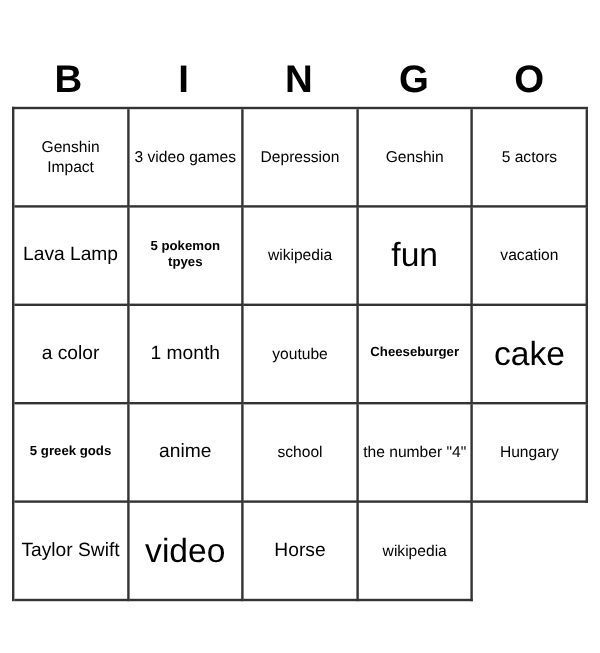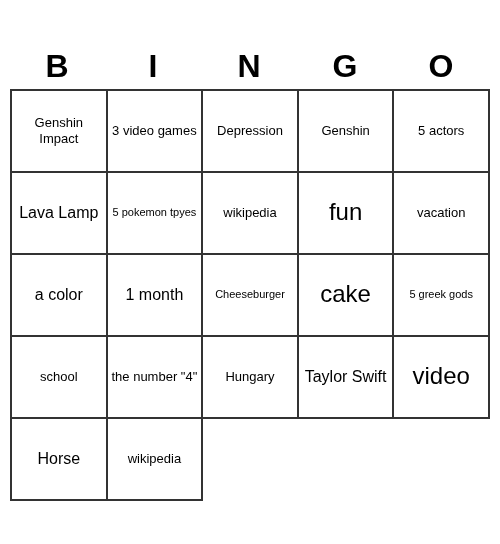--- a/index.html
+++ b/index.html
@@ -58,25 +58,26 @@
       padding: 4px 3px;
       font-size: 13px;
       line-height: 1.2;
     }
 
     .bingo-cell.large-text {
       font-size: 16px;
     }
 
     .bingo-cell.xlarge-text {
-      font-size: 24px;
+      font-size: 28px;
     }
 
     .bingo-cell.small-text {
       font-size: 11px;
+      font-weight: bold;
     }
 
     .cell-text {
       display: block;
     }
   </style>
 </head>
 <body>
 
 <div class="bingo-container">
@@ -117,28 +118,34 @@
       </div>
       <div class="bingo-cell">
         <span class="cell-text">vacation</span>
       </div>
       <div class="bingo-cell large-text">
         <span class="cell-text">a color</span>
       </div>
       <div class="bingo-cell large-text">
         <span class="cell-text">1 month</span>
       </div>
+      <div class="bingo-cell">
+        <span class="cell-text">youtube</span>
+      </div>
       <div class="bingo-cell small-text">
         <span class="cell-text">Cheeseburger</span>
       </div>
       <div class="bingo-cell xlarge-text">
         <span class="cell-text">cake</span>
       </div>
       <div class="bingo-cell small-text">
         <span class="cell-text">5 greek gods</span>
+      </div>
+      <div class="bingo-cell large-text">
+        <span class="cell-text">anime</span>
       </div>
       <div class="bingo-cell">
         <span class="cell-text">school</span>
       </div>
       <div class="bingo-cell">
         <span class="cell-text">the number "4"</span>
       </div>
       <div class="bingo-cell">
         <span class="cell-text">Hungary</span>
       </div>

